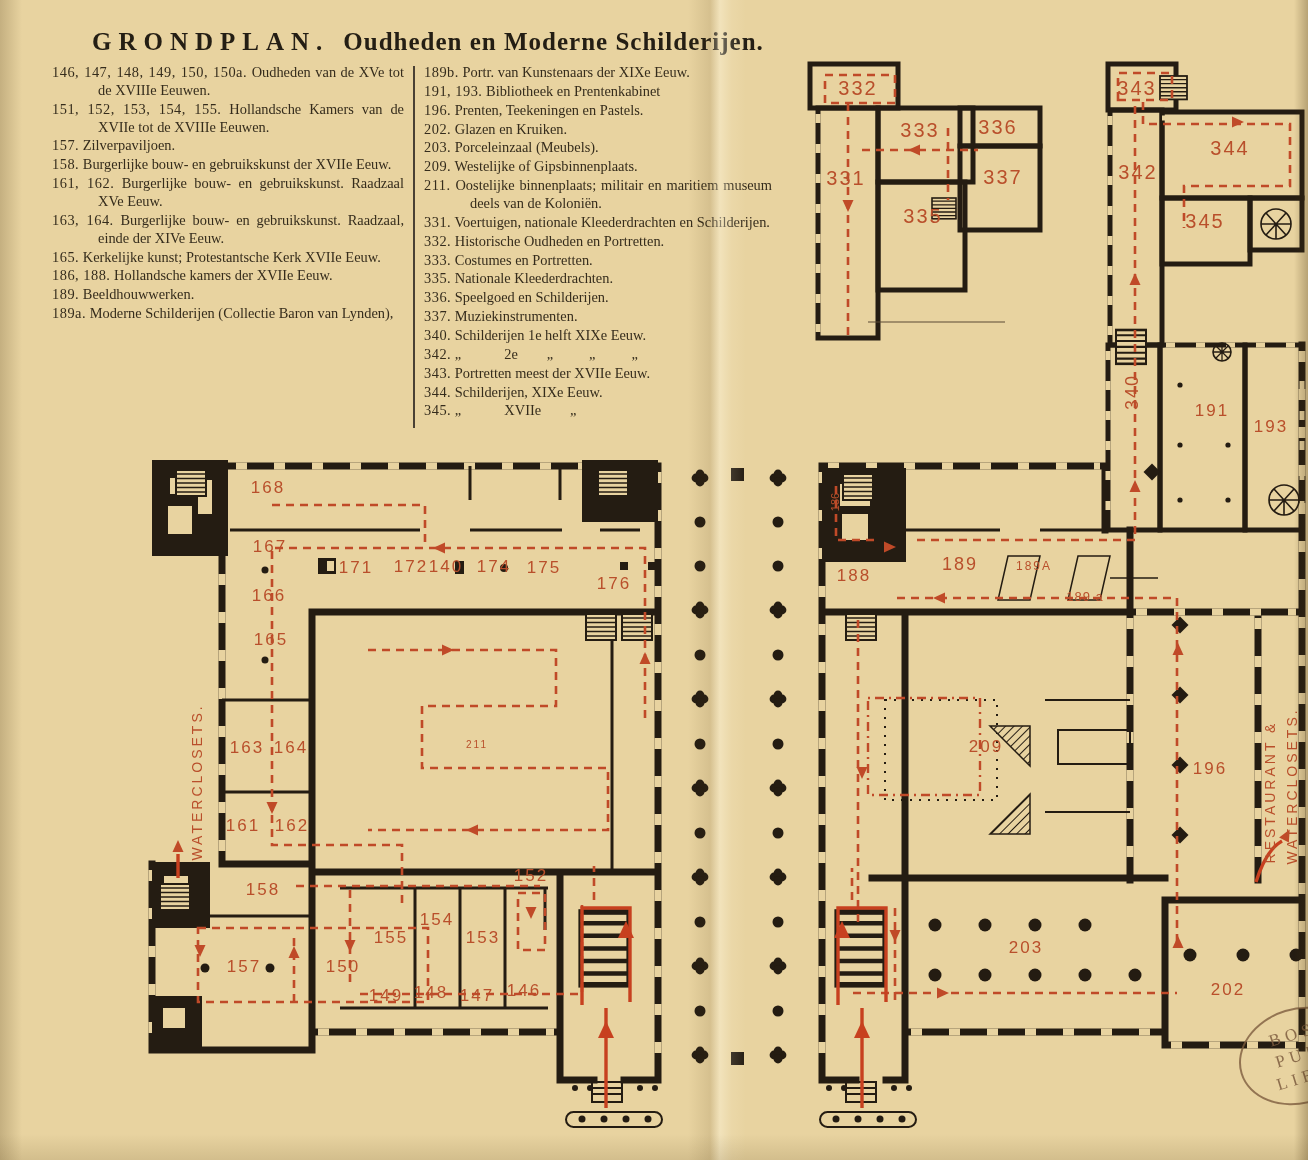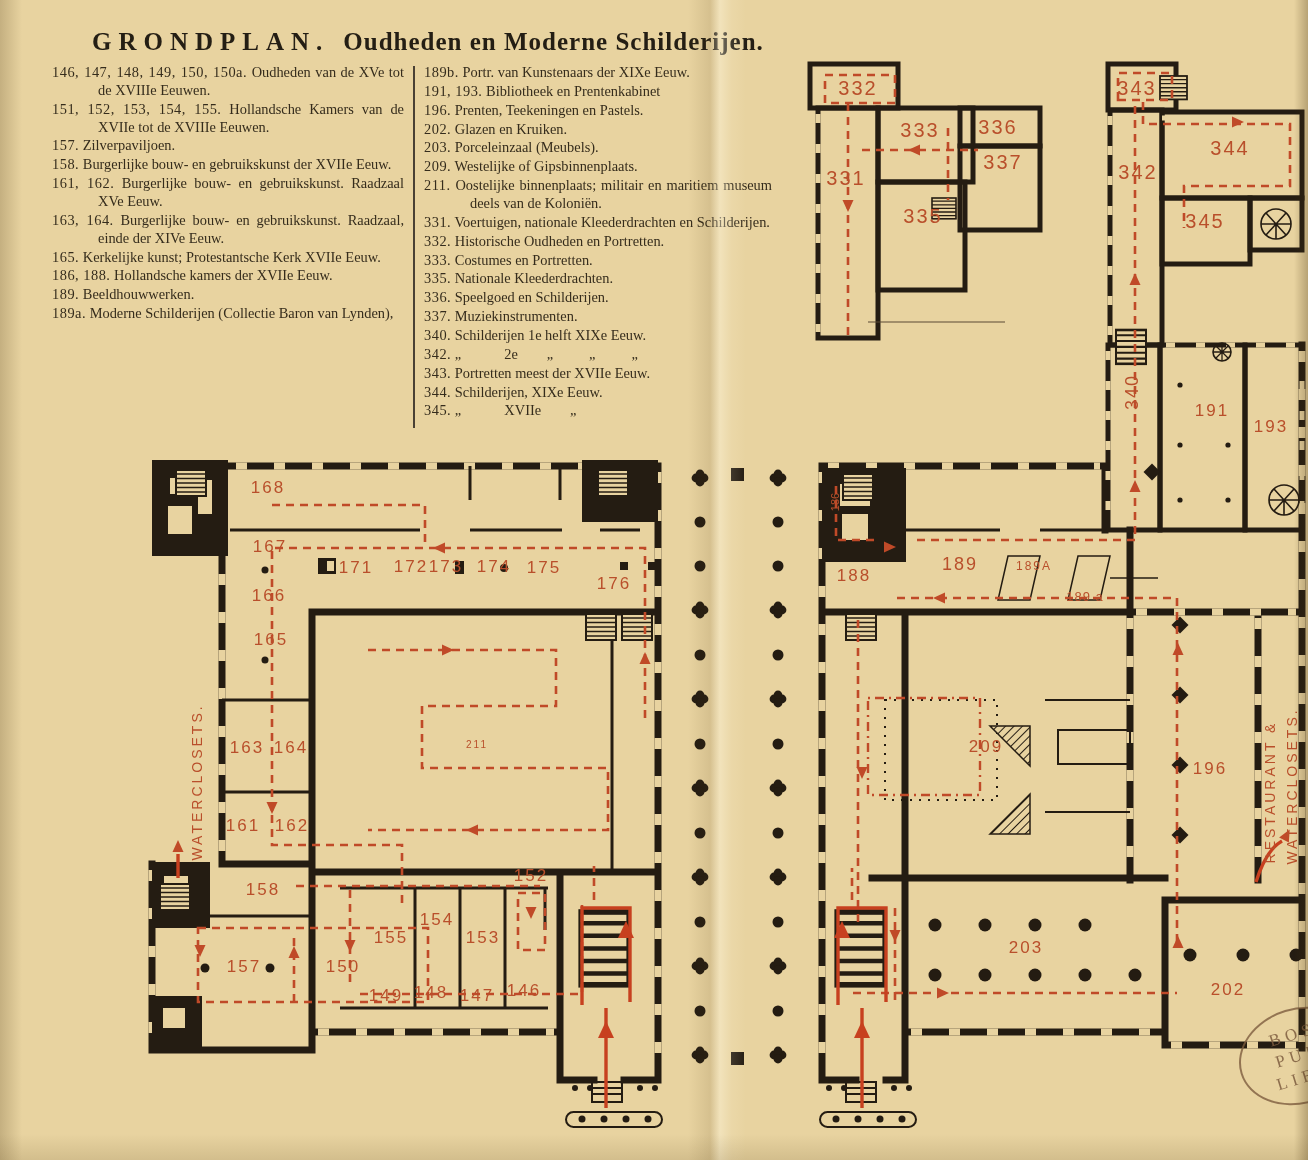--- a/index.html
+++ b/index.html
@@ -393,36 +393,36 @@
       <div class="lentry"><span class="lnum">342.</span> <span class="ltext">„            2e        „          „          „</span></div>
       <div class="lentry"><span class="lnum">343.</span> <span class="ltext">Portretten meest der XVIIe Eeuw.</span></div>
       <div class="lentry"><span class="lnum">344.</span> <span class="ltext">Schilderijen, XIXe Eeuw.</span></div>
       <div class="lentry"><span class="lnum">345.</span> <span class="ltext">„            XVIIe        „</span></div>
     </div>
   </div>
 
   <div class="rl big" style="left:858px;top:88px">332</div>
   <div class="rl big" style="left:920px;top:130px">333</div>
   <div class="rl big" style="left:998px;top:127px">336</div>
-  <div class="rl big" style="left:1003px;top:162px">337</div>
+  <div class="rl big" style="left:1003px;top:177px">337</div>
   <div class="rl big" style="left:846px;top:178px">331</div>
   <div class="rl big" style="left:923px;top:216px">335</div>
   <div class="rl big" style="left:1137px;top:88px">343</div>
   <div class="rl big" style="left:1138px;top:172px">342</div>
   <div class="rl big" style="left:1230px;top:148px">344</div>
   <div class="rl big" style="left:1205px;top:221px">345</div>
   <div class="rl vert" style="left:1132px;top:392px;font-size:18px">340</div>
   <div class="rl" style="left:1212px;top:411px">191</div>
   <div class="rl" style="left:1271px;top:427px">193</div>
   <div class="rl" style="left:268px;top:488px">168</div>
   <div class="rl" style="left:270px;top:547px">167</div>
   <div class="rl" style="left:269px;top:596px">166</div>
   <div class="rl" style="left:356px;top:568px">171</div>
   <div class="rl" style="left:411px;top:567px">172</div>
-  <div class="rl" style="left:446px;top:567px">173</div>
+  <div class="rl" style="left:446px;top:567px">140</div>
   <div class="rl" style="left:494px;top:567px">174</div>
   <div class="rl" style="left:544px;top:568px">175</div>
   <div class="rl" style="left:614px;top:584px">176</div>
   <div class="rl" style="left:271px;top:640px">165</div>
   <div class="rl" style="left:247px;top:748px">163</div>
   <div class="rl" style="left:291px;top:748px">164</div>
   <div class="rl" style="left:477px;top:744px;font-size:10px">211</div>
   <div class="rl" style="left:243px;top:826px">161</div>
   <div class="rl" style="left:292px;top:826px">162</div>
   <div class="rl" style="left:263px;top:890px">158</div>

